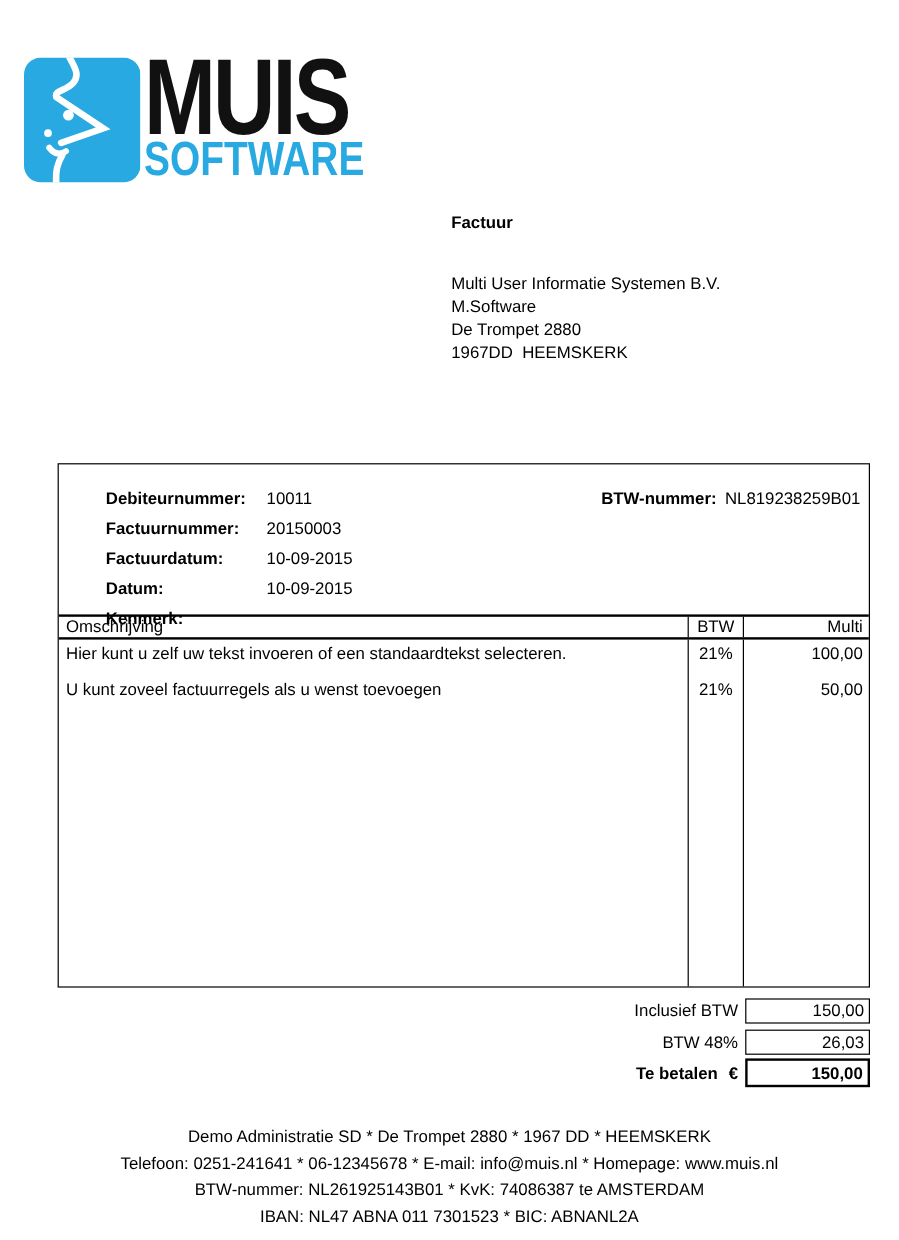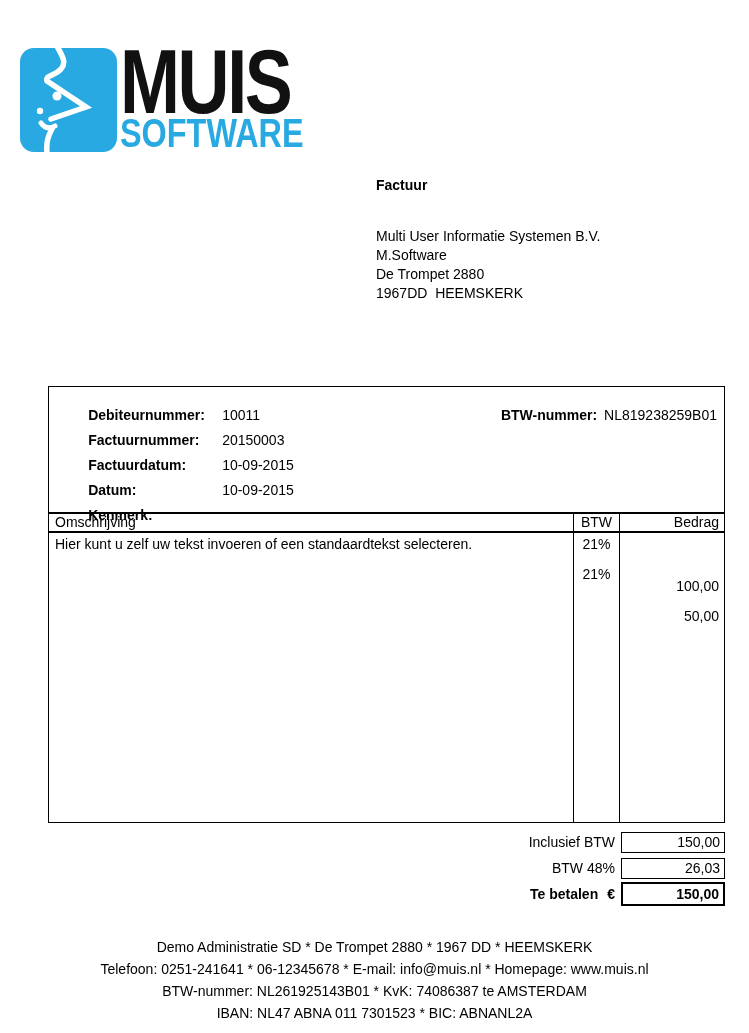--- a/index.html
+++ b/index.html
@@ -63,21 +63,21 @@
     display: flex; font-weight: normal; line-height: 16px;
   }
   .th-desc { width: 525px; border-right: 1px solid #000; padding-left: 6px; }
   .th-btw { width: 46px; border-right: 1px solid #000; text-align: center; }
   .th-bedrag { flex: 1; text-align: right; padding-right: 5px; }
 
   .table-body { position: absolute; top: 146px; bottom: 0; left: 0; right: 0; display: flex; }
   .col { position: relative; }
   .col-desc { width: 525px; border-right: 1px solid #000; }
   .col-btw { width: 46px; border-right: 1px solid #000; }
-  .col-bedrag { flex: 1; margin-top: 42px; }
+  .col-bedrag { flex: 1; }
   .cell { position: absolute; line-height: 15px; }
   .col-desc .cell { left: 6px; right: 4px; }
   .col-btw .cell { left: 0; right: 0; text-align: center; }
   .col-bedrag .cell { right: 5px; }
   .r0 { top: 4px; }
   .r1 { top: 34px; }
 
   
   .total-row { position: absolute; right: 24px; display: flex; align-items: center; height: 22px; margin-left: 36px; }
   .t0 { top: 831px; }
@@ -145,26 +145,27 @@
         <span class="detail-label">Kenmerk:</span><span class="detail-value"></span>
       </div>
       <div class="btw-row">
         <span class="detail-label">BTW-nummer:</span><span class="detail-value">NL819238259B01</span>
       </div>
     </div>
 
     <div class="table-header">
       <div class="th-desc">Omschrijving</div>
       <div class="th-btw">BTW</div>
-      <div class="th-bedrag">Bedrag</div>
+      <div class="th-bedrag">Multi</div>
     </div>
 
     <div class="table-body">
       <div class="col col-desc">
         <div class="cell r0">Hier kunt u zelf uw tekst invoeren of een standaardtekst selecteren.</div>
+        <div class="cell r1">U kunt zoveel factuurregels als u wenst toevoegen</div>
       </div>
       <div class="col col-btw">
         <div class="cell r0">21%</div>
         <div class="cell r1">21%</div>
       </div>
       <div class="col col-bedrag">
         <div class="cell r0">100,00</div>
         <div class="cell r1">50,00</div>
       </div>
     </div>

